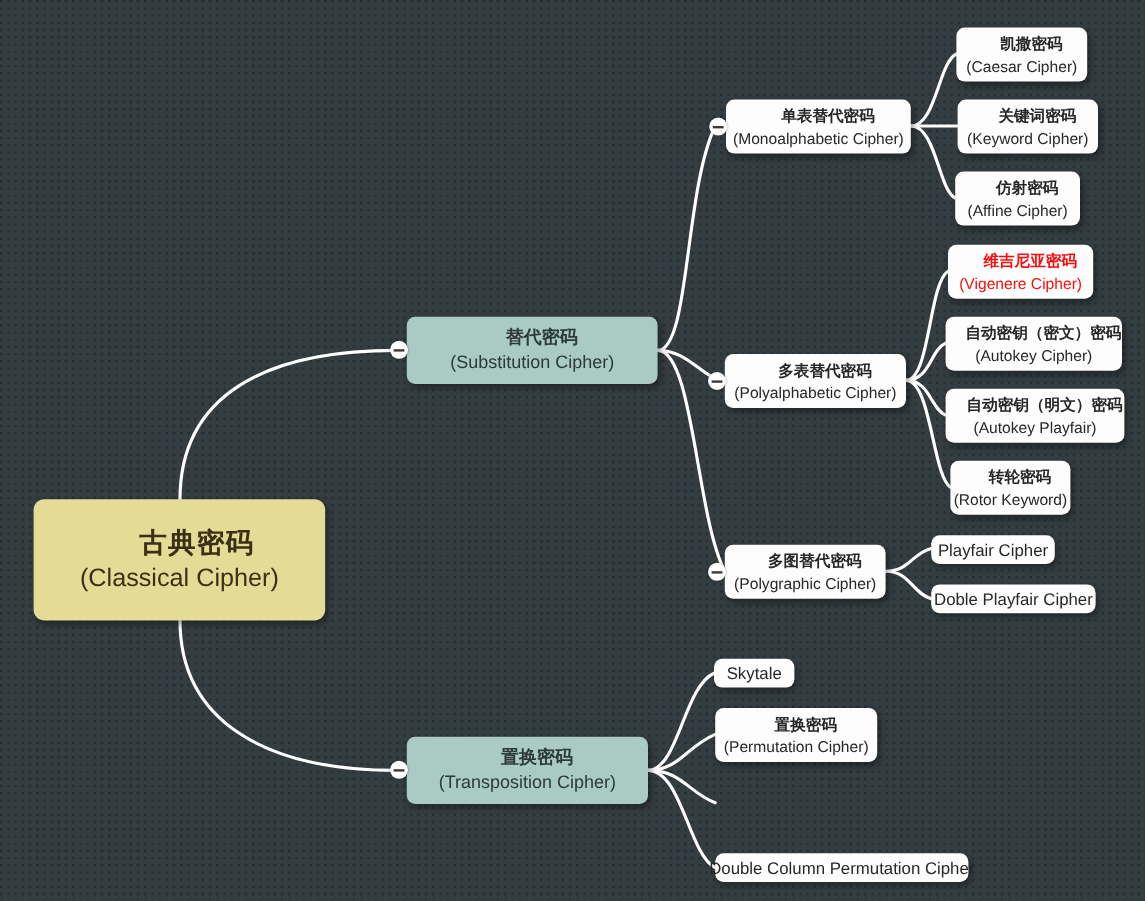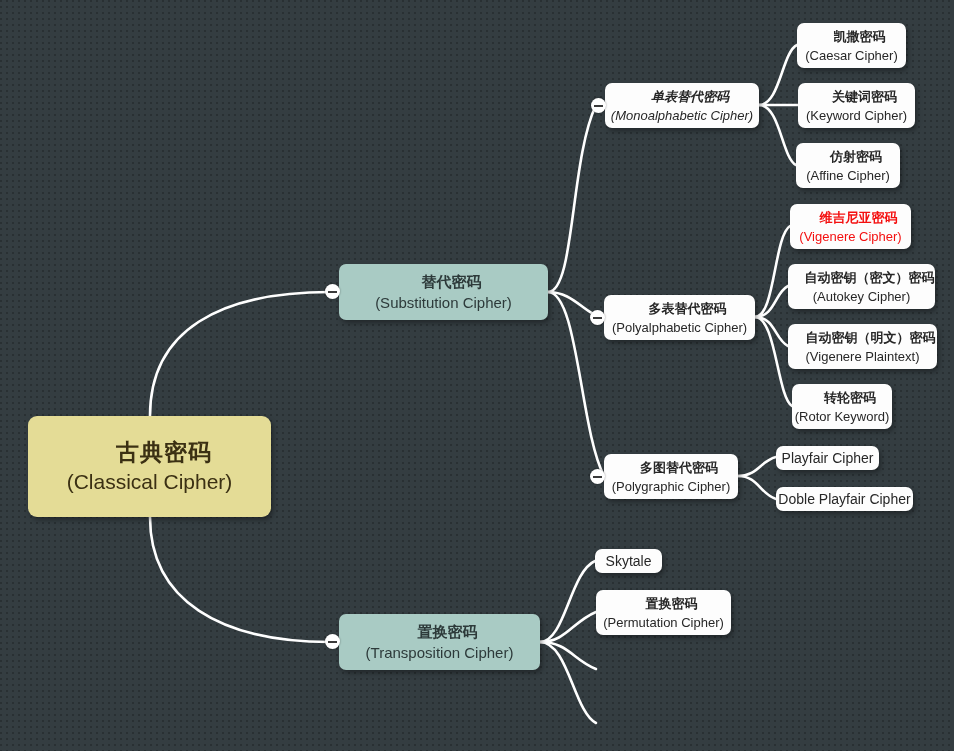--- a/index.html
+++ b/index.html
@@ -142,21 +142,21 @@
     <span class="line-en">(Substitution Cipher)</span>
   </div>
   <div class="handle" style="left:325px; top:284px;"></div>
 
   <div class="node lvl1" style="left:339px; top:614px; width:201px; height:56px;">
     <span class="line-cn">置换密码</span>
     <span class="line-en">(Transposition Cipher)</span>
   </div>
   <div class="handle" style="left:325px; top:634px;"></div>
 
-  <div class="node white" style="left:605px; top:83px; width:154px; height:45px;font-style:italic;">
+  <div class="node white" style="left:605px; top:83px; width:154px; height:45px;">
     <span class="line-cn">单表替代密码</span>
     <span class="line-en">(Monoalphabetic Cipher)</span>
   </div>
   <div class="handle" style="left:591px; top:98px;"></div>
 
   <div class="node white" style="left:604px; top:295px; width:151px; height:45px;">
     <span class="line-cn">多表替代密码</span>
     <span class="line-en">(Polyalphabetic Cipher)</span>
   </div>
   <div class="handle" style="left:590px; top:310px;"></div>
@@ -187,21 +187,21 @@
     <span class="line-en">(Vigenere Cipher)</span>
   </div>
 
   <div class="node white" style="left:788px; top:264px; width:147px; height:45px;">
     <span class="line-cn">自动密钥（密文）密码</span>
     <span class="line-en">(Autokey Cipher)</span>
   </div>
 
   <div class="node white" style="left:788px; top:324px; width:149px; height:45px;">
     <span class="line-cn">自动密钥（明文）密码</span>
-    <span class="line-en">(Vigenere Plaintext)</span>
+    <span class="line-en">(Autokey Playfair)</span>
   </div>
 
   <div class="node white" style="left:792px; top:384px; width:100px; height:45px;">
     <span class="line-cn">转轮密码</span>
     <span class="line-en">(Rotor Keyword)</span>
   </div>
 
   <div class="node white single" style="left:776px; top:446px; width:103px; height:24px;">
     <span class="line-en">Playfair Cipher</span>
   </div>
@@ -213,14 +213,17 @@
   <div class="node white single" style="left:595px; top:549px; width:67px; height:24px;">
     <span class="line-en">Skytale</span>
   </div>
 
   <div class="node white" style="left:596px; top:590px; width:135px; height:45px;">
     <span class="line-cn">置换密码</span>
     <span class="line-en">(Permutation Cipher)</span>
   </div>
 
 
+  <div class="node white single" style="left:596px; top:711px; width:211px; height:24px;">
+    <span class="line-en">Double Column Permutation Cipher</span>
+  </div>
 
 </div>
 
 </body></html>

